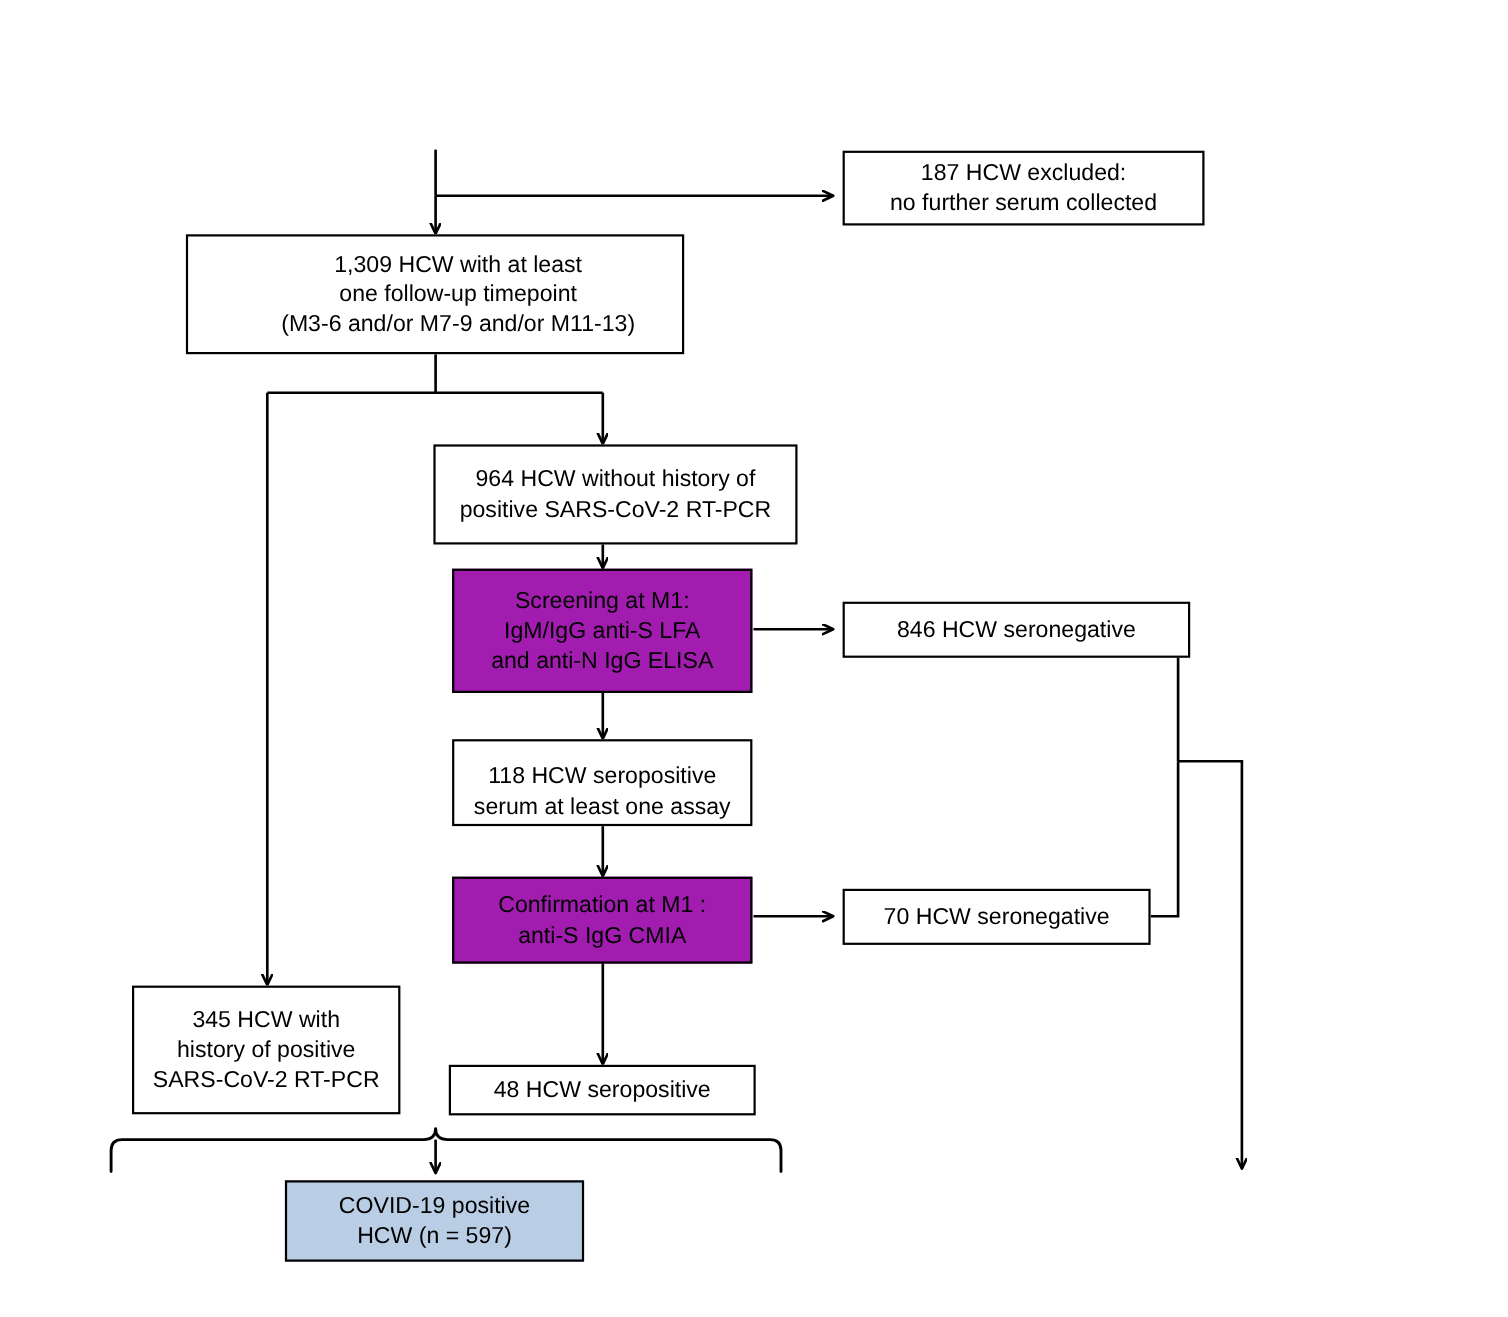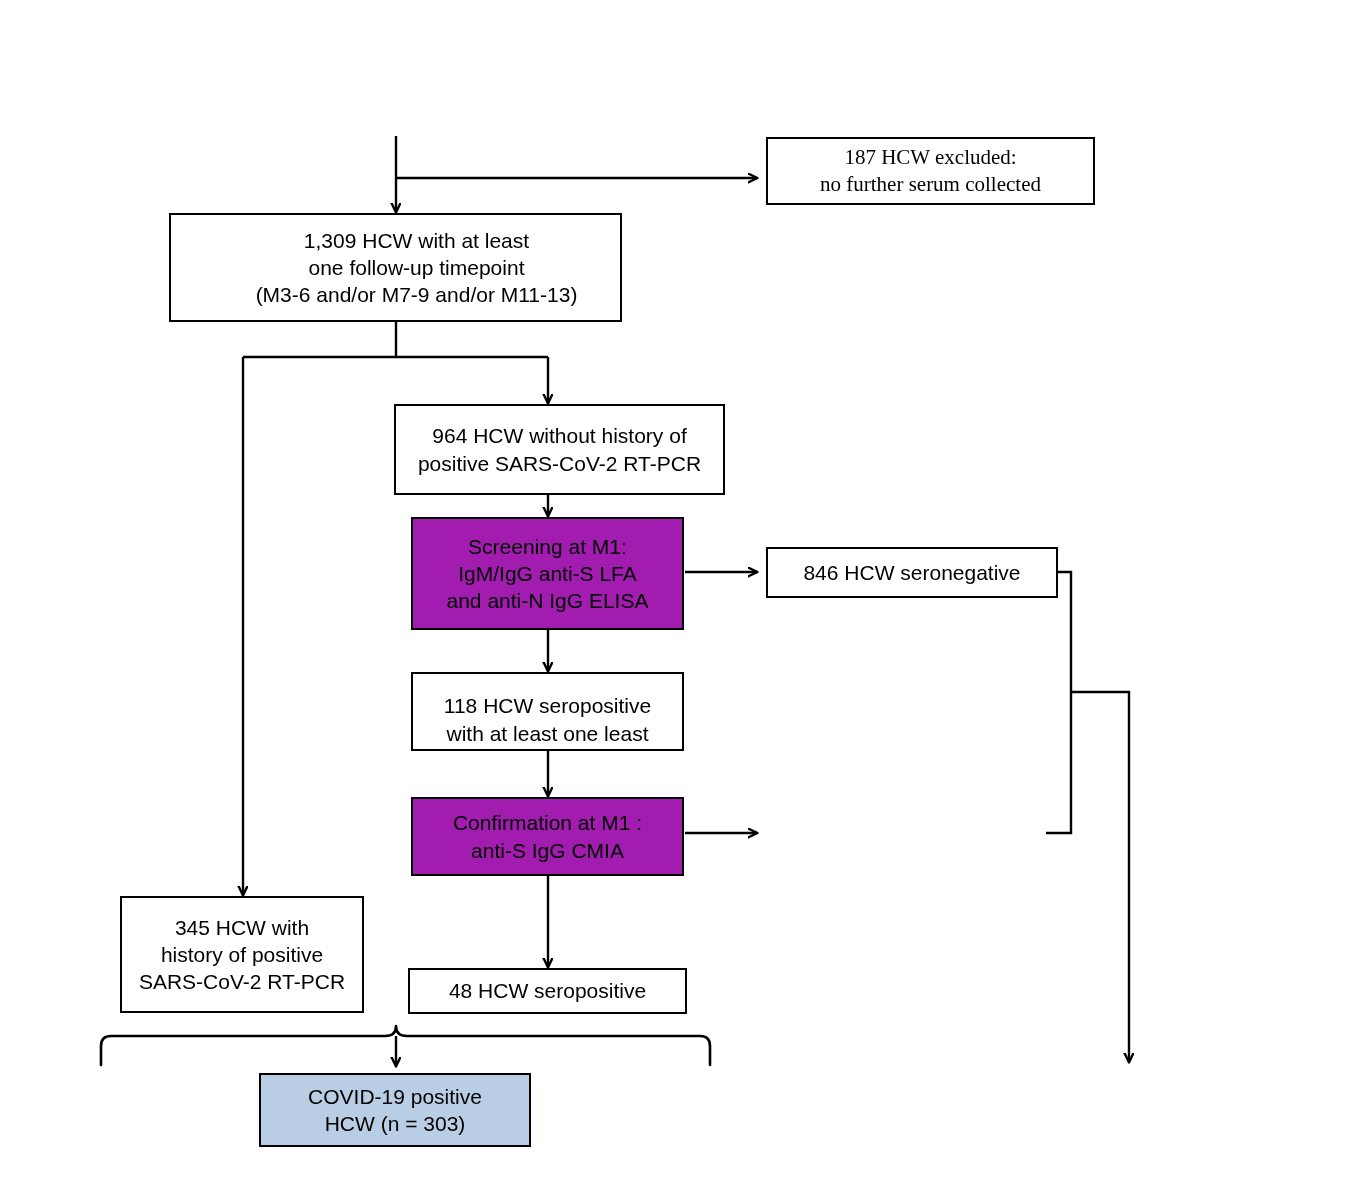--- a/index.html
+++ b/index.html
@@ -101,21 +101,21 @@
                L385,1044 Q396,1044 396,1034
                Q396,1044 407,1044
                L700,1044 Q710,1044 710,1054
                L710,1073" stroke-width="2.6" stroke-linecap="round" stroke-linejoin="round" transform="translate(0,-8) scale(1,1)"></path>
 
       <path d="M396,1036 L396,1066" marker-end="url(#arrow)"></path>
     </g>
   </svg>
 
 
-  <div class="node" style="left:766px; top:137px; width:329px; height:68px;font-family:Liberation Serif, serif;">
+  <div class="node" style="left:766px; top:137px; width:329px; height:68px;">
     <span class="txt">
       <span>187 HCW excluded:</span><br>
       <span>no further serum collected</span>
     </span>
   </div>
 
   <div class="node" style="left:169px; top:213px; width:453px; height:109px;padding-left:48px;">
     <span class="txt">
       <span>1,309 HCW with at least</span><br>
       <span>one follow-up timepoint</span><br>
@@ -131,52 +131,55 @@
   </div>
 
   <div class="node gray" style="left:411px; top:517px; width:273px; height:113px;">
     <span class="txt">
       <span>Screening at M1:</span><br>
       <span>IgM/IgG anti-S LFA</span><br>
       <span>and anti-N IgG ELISA</span>
     </span>
   </div>
 
-  <div class="node" style="left:766px; top:547px; width:292px; height:51px;">
+  <div class="node" style="left:766px; top:547px; width:316px; height:51px;">
     <span class="txt">846 HCW seronegative</span>
   </div>
 
   <div class="node" style="left:411px; top:672px; width:273px; height:79px;align-items:flex-end;">
     <span class="txt">
       <span>118 HCW seropositive</span><br>
-      <span>with at least one least</span>
+      <span>serum at least one assay</span>
     </span>
   </div>
 
   <div class="node gray" style="left:411px; top:797px; width:273px; height:79px;">
     <span class="txt">
       <span>Confirmation at M1 :</span><br>
       <span>anti-S IgG CMIA</span>
     </span>
   </div>
 
+  <div class="node" style="left:766px; top:808px; width:280px; height:51px;">
+    <span class="txt">70 HCW seronegative</span>
+  </div>
 
   <div class="node" style="left:120px; top:896px; width:244px; height:117px;">
     <span class="txt">
       <span>345 HCW with</span><br>
       <span>history of positive</span><br>
       <span>SARS-CoV-2 RT-PCR</span>
     </span>
   </div>
 
   <div class="node" style="left:408px; top:968px; width:279px; height:46px;">
     <span class="txt">48 HCW seropositive</span>
   </div>
 
   <div class="node blue" style="left:259px; top:1073px; width:272px; height:74px;">
     <span class="txt">
       <span>COVID-19 positive</span><br>
-      <span>HCW (n = 303)</span>
+      <span>HCW (n = 597)</span>
     </span>
   </div>
 
 
 </div>
 
 </body></html>

